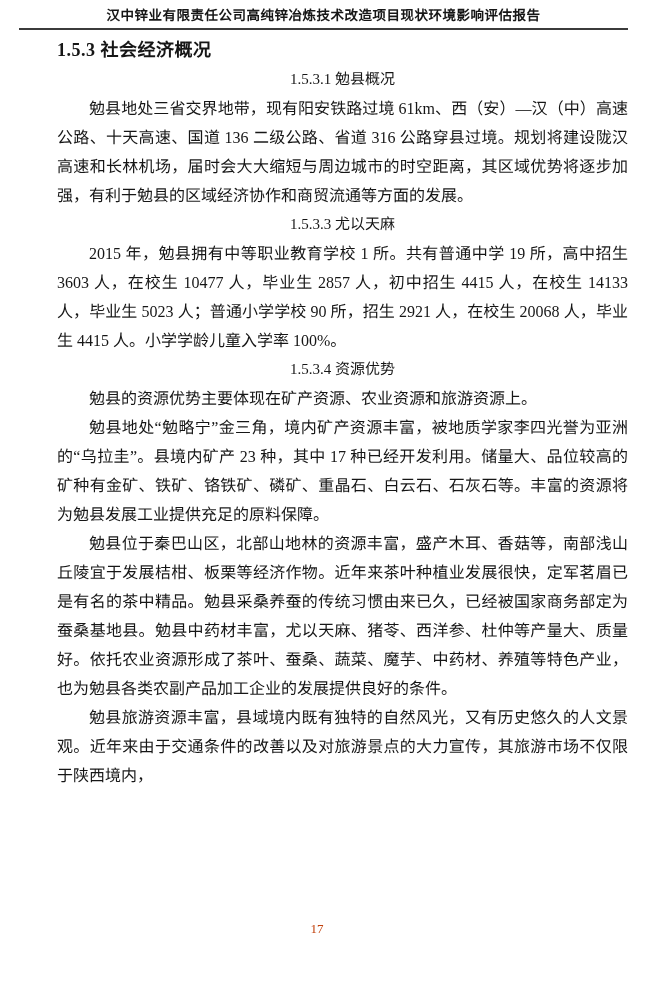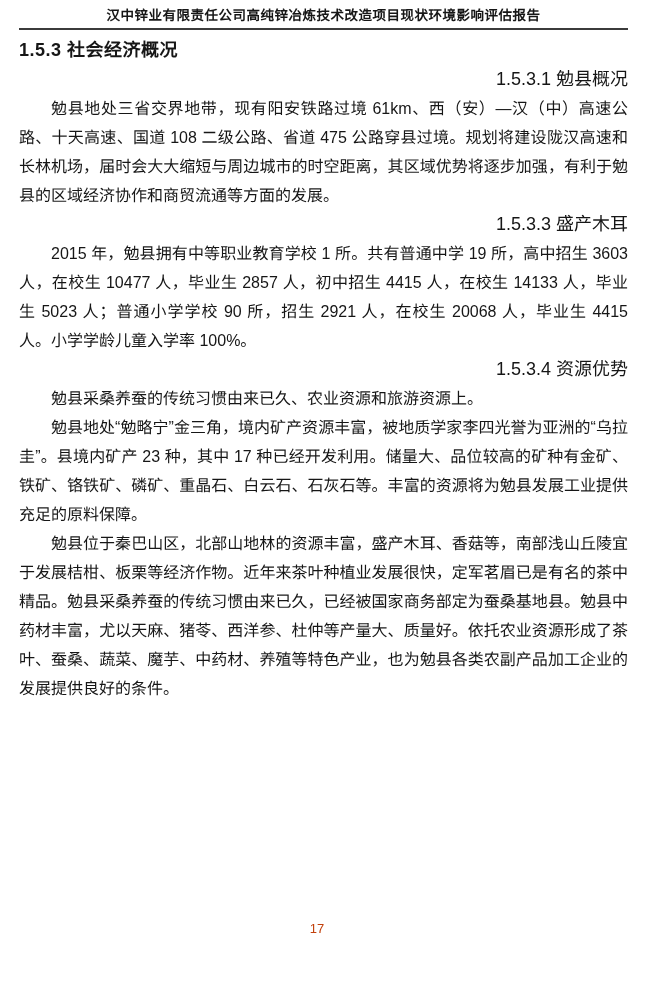--- a/index.html
+++ b/index.html
@@ -4,54 +4,55 @@
 <style>
   * { margin: 0; padding: 0; box-sizing: border-box; }
   html, body { background: #ffffff; }
   .page {
     position: relative;
     width: 650px;
     height: 944px;
     margin: 0 auto;
     background: #ffffff;
     color: #161616;
-    font-family: Liberation Sans, sans-serif;
+    font-family: Liberation Serif, serif;
     overflow: hidden;
   }
   .page-inner {
     padding: 7px 22px 0 19px;
   }
   .doc-header {
     text-align: center;
     font-size: 13.5px;
     font-weight: 700;
     line-height: 17px;
     letter-spacing: 0.5px;
     padding-bottom: 4px;
     border-bottom: 2px solid #3b3b3b;
   }
   .content {
     padding-top: 0;
     font-size: 16px;
     line-height: 29px;
     text-align: justify;
+    margin-left: 38px;
   }
   .section-heading {
     margin-top: 6px;
     font-size: 18px;
     font-weight: 700;
     line-height: 29px;
     letter-spacing: 0.5px;
     text-align: left;
   }
   .subheading {
-    font-size: 18px;
+    font-size: 15px;
     font-weight: 400;
     line-height: 29px;
-    text-align: right;
+    text-align: center;
   }
   .para {
     text-indent: 2em;
     line-height: 29px;
   }
   .page-number {
     position: absolute;
     left: 0;
     right: 16px;
     bottom: 8px;
@@ -72,32 +73,33 @@
     </div>
 
     <div class="content">
 
       <h1 class="section-heading">1.5.3 社会经济概况</h1>
 
       <h2 class="subheading">1.5.3.1 勉县概况</h2>
 
 
 
-      <p class="para">勉县地处三省交界地带，现有阳安铁路过境 61km、西（安）—汉（中）高速公路、十天高速、国道 108 二级公路、省道 475 公路穿县过境。规划将建设陇汉高速和长林机场，届时会大大缩短与周边城市的时空距离，其区域优势将逐步加强，有利于勉县的区域经济协作和商贸流通等方面的发展。</p>
+      <p class="para">勉县地处三省交界地带，现有阳安铁路过境 61km、西（安）—汉（中）高速公路、十天高速、国道 136 二级公路、省道 316 公路穿县过境。规划将建设陇汉高速和长林机场，届时会大大缩短与周边城市的时空距离，其区域优势将逐步加强，有利于勉县的区域经济协作和商贸流通等方面的发展。</p>
 
-      <h2 class="subheading">1.5.3.3 盛产木耳</h2>
+      <h2 class="subheading">1.5.3.3 尤以天麻</h2>
 
       <p class="para">2015 年，勉县拥有中等职业教育学校 1 所。共有普通中学 19 所，高中招生 3603 人，在校生 10477 人，毕业生 2857 人，初中招生 4415 人，在校生 14133 人，毕业生 5023 人；普通小学学校 90 所，招生 2921 人，在校生 20068 人，毕业生 4415 人。小学学龄儿童入学率 100%。</p>
 
       <h2 class="subheading">1.5.3.4 资源优势</h2>
 
-      <p class="para">勉县采桑养蚕的传统习惯由来已久、农业资源和旅游资源上。</p>
+      <p class="para">勉县的资源优势主要体现在矿产资源、农业资源和旅游资源上。</p>
 
       <p class="para">勉县地处“勉略宁”金三角，境内矿产资源丰富，被地质学家李四光誉为亚洲的“乌拉圭”。县境内矿产 23 种，其中 17 种已经开发利用。储量大、品位较高的矿种有金矿、铁矿、铬铁矿、磷矿、重晶石、白云石、石灰石等。丰富的资源将为勉县发展工业提供充足的原料保障。</p>
 
       <p class="para">勉县位于秦巴山区，北部山地林的资源丰富，盛产木耳、香菇等，南部浅山丘陵宜于发展桔柑、板栗等经济作物。近年来茶叶种植业发展很快，定军茗眉已是有名的茶中精品。勉县采桑养蚕的传统习惯由来已久，已经被国家商务部定为蚕桑基地县。勉县中药材丰富，尤以天麻、猪苓、西洋参、杜仲等产量大、质量好。依托农业资源形成了茶叶、蚕桑、蔬菜、魔芋、中药材、养殖等特色产业，也为勉县各类农副产品加工企业的发展提供良好的条件。</p>
 
+      <p class="para">勉县旅游资源丰富，县域境内既有独特的自然风光，又有历史悠久的人文景观。近年来由于交通条件的改善以及对旅游景点的大力宣传，其旅游市场不仅限于陕西境内，</p>
 
     </div>
   </div>
 
   <div class="page-number">17</div>
 </div>
 
 </body></html>

